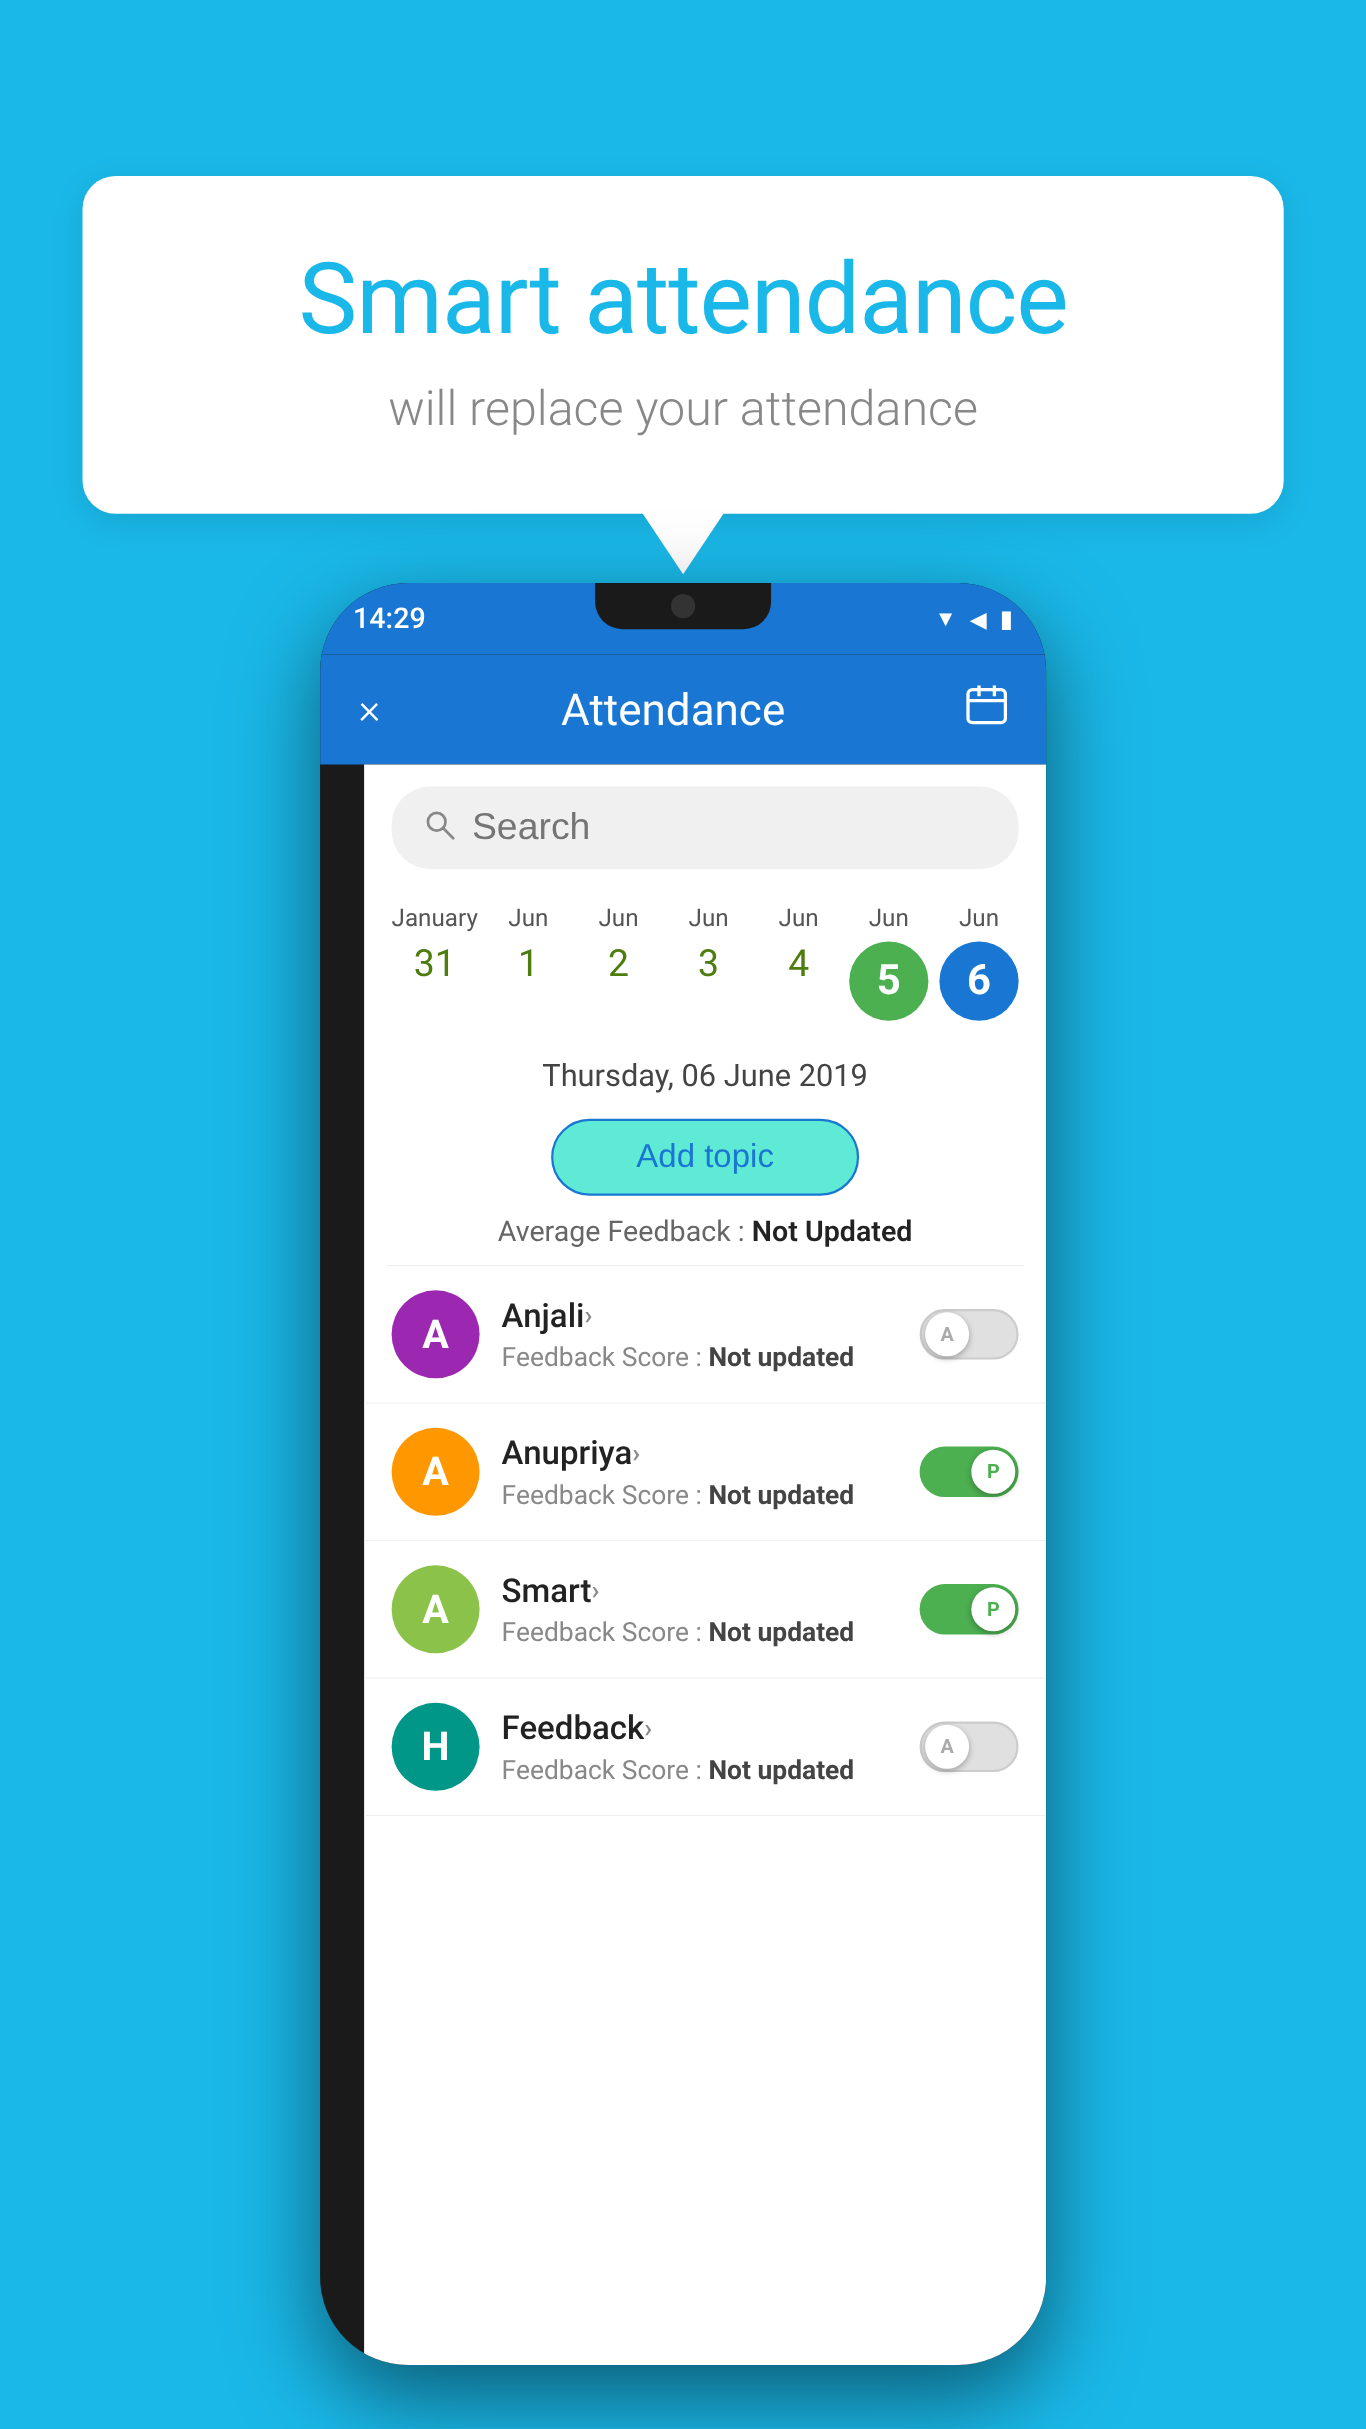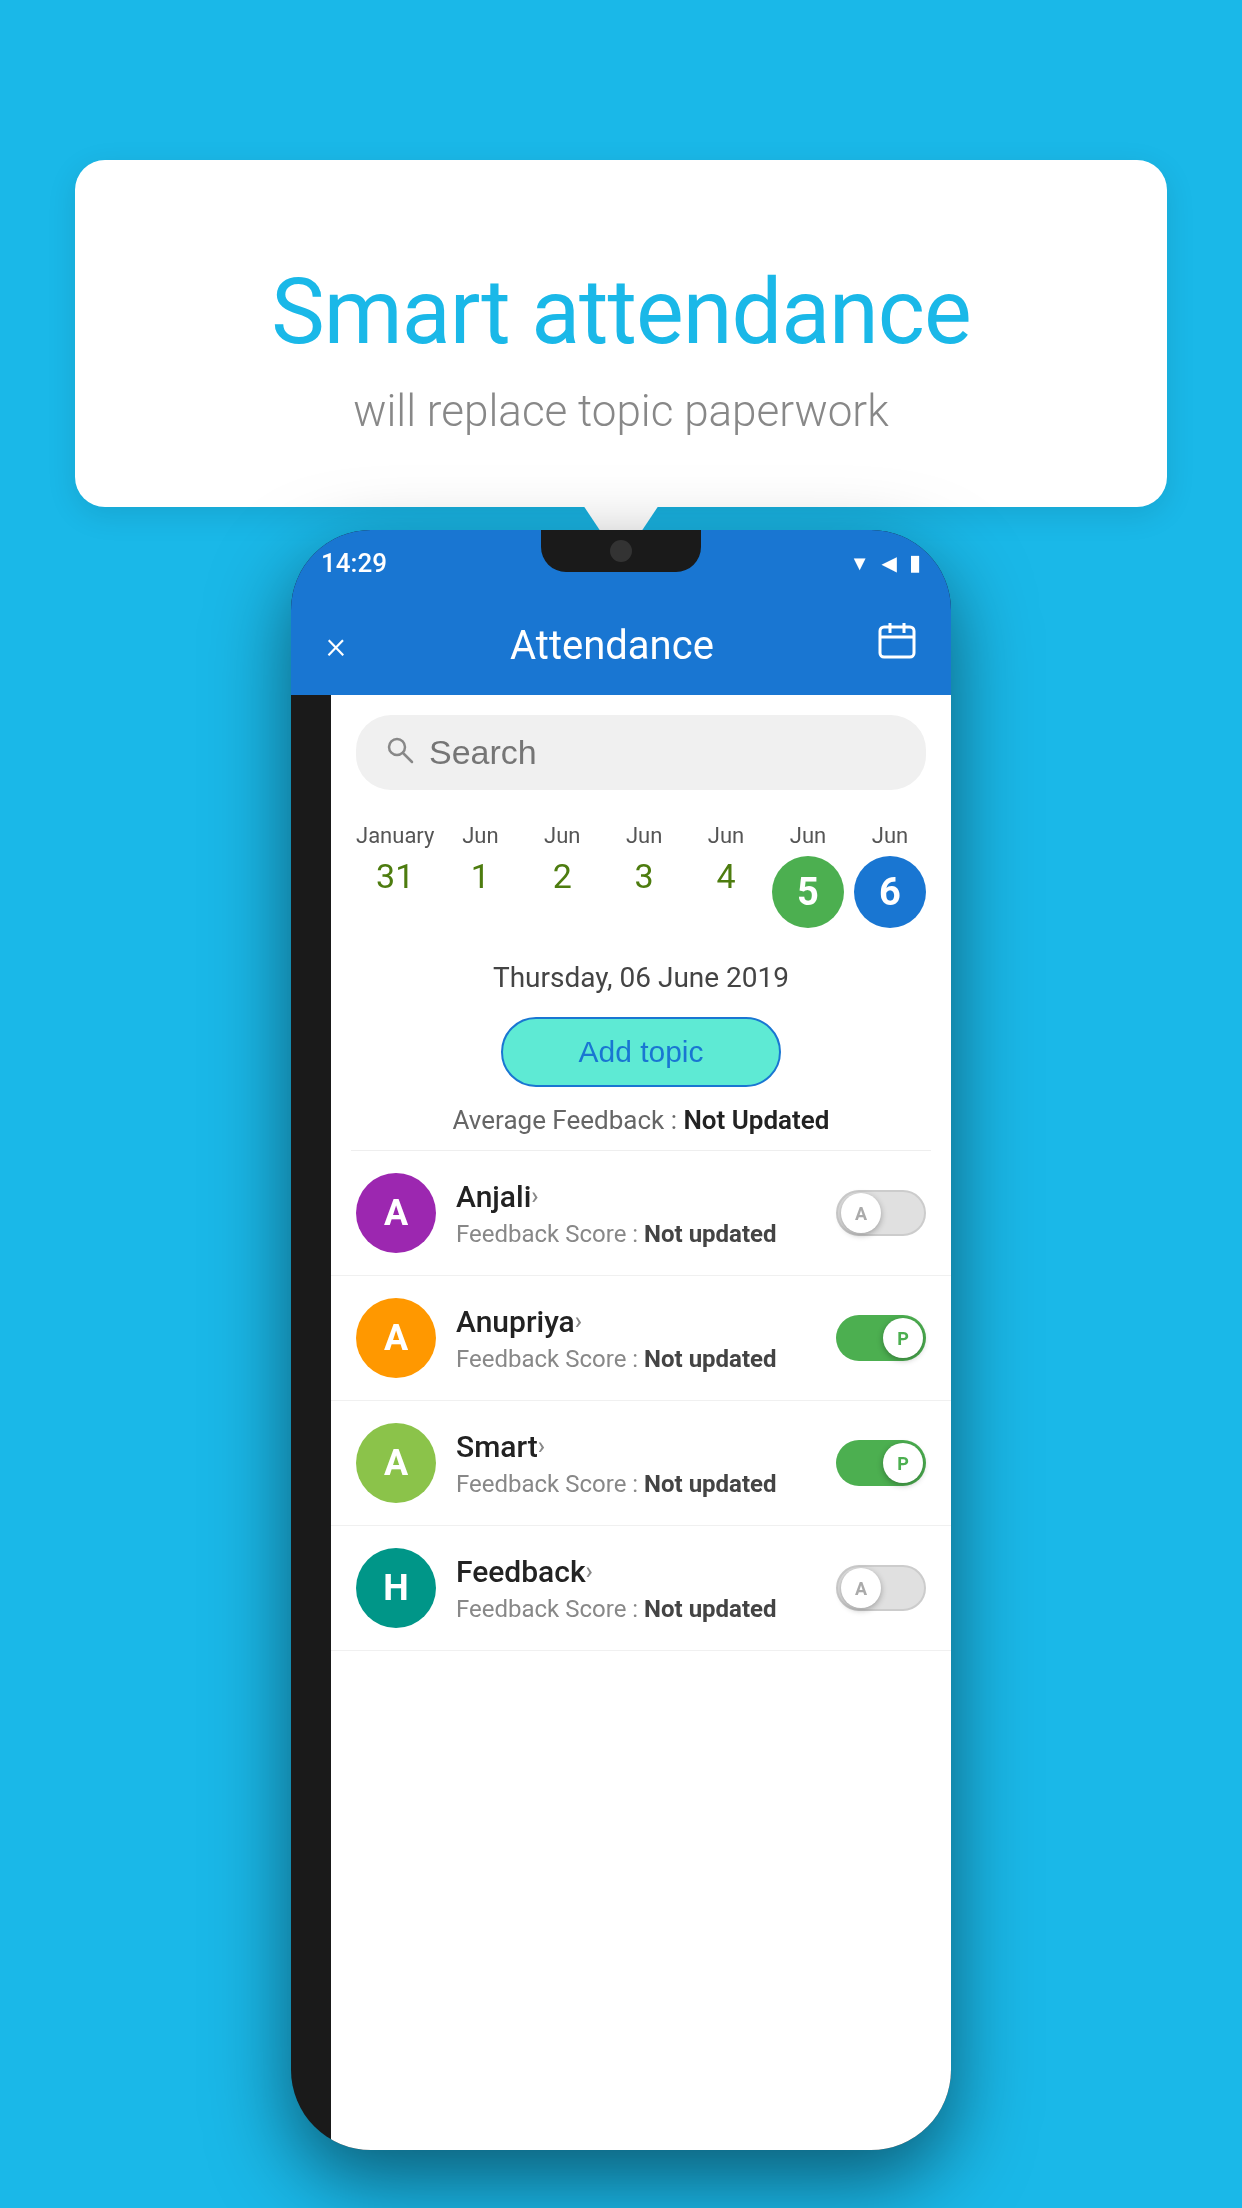--- a/index.html
+++ b/index.html
@@ -42,21 +42,20 @@
       border-right: 40px solid transparent;
       border-top: 60px solid white;
     }
 
     .speech-bubble h1 {
       font-size: 90px;
       font-weight: 400;
       color: #1ab8e8;
       margin-bottom: 20px;
       letter-spacing: -1px;
-      margin-top: 40px;
     }
 
     .speech-bubble p {
       font-size: 44px;
       color: #888;
       font-weight: 300;
     }
 
     
     .phone-wrapper {
@@ -404,21 +403,21 @@
     .toggle.on .toggle-knob {
       color: #4caf50;
     }
   </style>
 </head>
 <body>
 
 <div class="speech-bubble-container">
   <div class="speech-bubble">
     <h1>Smart attendance</h1>
-    <p>will replace topic paperwork</p>
+    <p>will replace your attendance</p>
   </div>
 </div>
 
 <div class="phone-wrapper">
   <div class="phone-frame">
 
     <div class="phone-notch">
       <div class="phone-camera"></div>
     </div>
 

